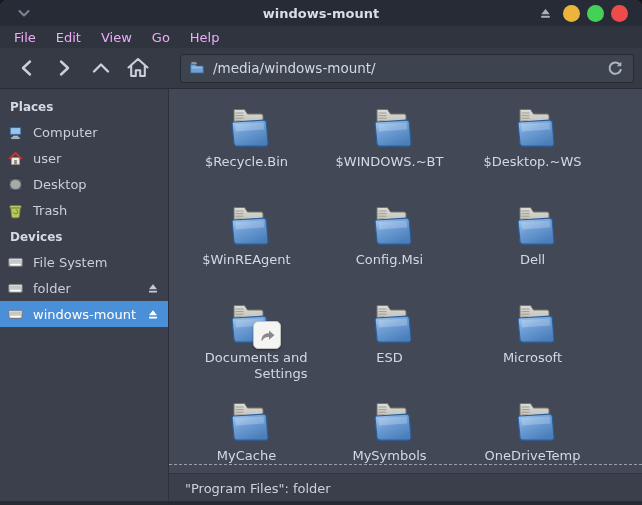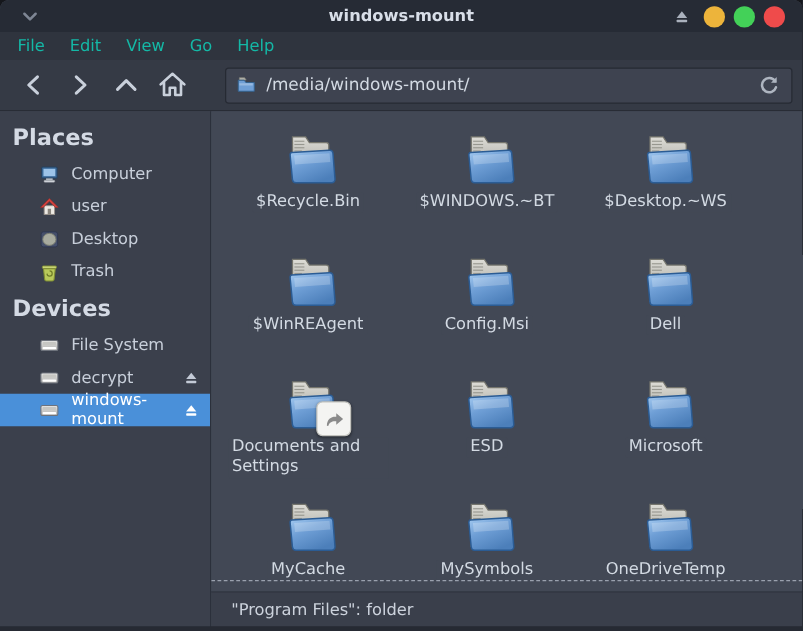--- a/index.html
+++ b/index.html
@@ -8,46 +8,46 @@
   
   .titlebar{height:26px;background:#262b35;display:flex;align-items:center;position:relative;}
   .tb-shade{margin-left:14px;color:#7e8694;display:flex;align-items:center;cursor:pointer;}
   .tb-title{position:absolute;left:0;right:0;text-align:center;font-weight:bold;font-size:13px;color:#d8dee8;pointer-events:none;}
   .tb-right{margin-left:auto;display:flex;align-items:center;gap:7px;padding-right:14px;z-index:2;}
   .tb-eject{color:#aab1bd;display:flex;align-items:center;margin-right:3px;}
   .win-btn{width:17px;height:17px;border-radius:50%;}
 
   
   .menubar{height:22px;background:#2f343e;display:flex;align-items:center;padding-left:4px;}
-  .menu-item{font-size:13px;color:#14b8a6;padding:2px 10px;cursor:default;}
+  .menu-item{font-size:13px;color:#f0abfc;padding:2px 10px;cursor:default;}
 
   
   .toolbar{height:40px;background:#353a45;border-bottom:1px solid #282c35;display:flex;align-items:center;padding:0 8px;}
   .nav-btn{width:37px;height:32px;display:flex;align-items:center;justify-content:center;color:#c9d0db;border-radius:3px;}
   .pathbar{flex:1;height:27px;margin-left:24px;background:#3e4350;border:1px solid #262a33;border-radius:3px;display:flex;align-items:center;padding:0 7px;}
   .path-text{font-size:13.5px;color:#d3dae3;margin-left:7px;flex:1;white-space:nowrap;overflow:hidden;}
   .refresh-btn{color:#aeb5c0;display:flex;align-items:center;padding:2px;}
 
   
   .main{display:flex;height:413px;}
   .sidebar{width:168px;background:#3b404c;border-right:1px solid #2b303b;padding-top:4px;flex-shrink:0;}
-  .side-header{font-size:18px;font-weight:bold;color:#d4dae4;padding:7px 10px 5px 10px;}
-  .side-item{height:26px;display:flex;align-items:center;padding-left:31px;font-size:13px;color:#c8cfda;cursor:pointer;}
+  .side-header{font-size:12px;font-weight:bold;color:#d4dae4;padding:7px 10px 5px 10px;}
+  .side-item{height:26px;display:flex;align-items:center;padding-left:7px;font-size:13px;color:#c8cfda;cursor:pointer;}
   .side-item .s-ico{width:17px;height:17px;margin-right:9px;flex-shrink:0;display:flex;}
   .side-item .s-eject{margin-left:auto;margin-right:8px;color:#c3cad6;display:flex;}
   .side-item.selected{background:#4a90d9;color:#ffffff;}
   .side-item.selected .s-eject{color:#ffffff;}
 
   .rightcol{flex:1;display:flex;flex-direction:column;min-width:0;}
   .content{position:relative;height:385px;background:#424855;overflow:hidden;}
   .dash-line{position:absolute;left:0;right:0;top:375px;border-top:1px dashed #9aa1ae;z-index:0;}
   .grid{position:relative;z-index:1;display:grid;grid-template-columns:repeat(3,143px);grid-auto-rows:98px;padding:14px 0 0 6px;}
   .ficon-wrap{position:relative;width:48px;height:48px;}
   .file-item{display:flex;flex-direction:column;align-items:center;cursor:pointer;}
-  .file-label{margin-top:3px;font-size:13px;line-height:1.25;color:#d3dae3;text-align:left;max-width:122px;background:#424855;padding:0 3px;border-radius:2px;}
+  .file-label{margin-top:3px;font-size:13px;line-height:1.25;color:#d3dae3;text-align:right;max-width:122px;background:#424855;padding:0 3px;border-radius:2px;}
   .emblem{position:absolute;left:30px;top:22px;width:26px;height:26px;background:#f4f4f2;border:1px solid #c2c2bd;border-radius:5px;display:flex;align-items:center;justify-content:center;box-shadow:0 1px 2px rgba(0,0,0,.35);}
 
   .statusbar{height:28px;background:#3a3f4b;border-top:1px solid #2e333e;display:flex;align-items:center;padding-left:16px;font-size:13px;color:#ccd2dc;}
   .bottom-edge{position:absolute;left:0;right:0;bottom:0;height:4px;background:#262a33;}
 </style>
 </head>
 <body>
 
 <svg width="0" height="0" style="position:absolute" aria-hidden="true">
   <defs>
@@ -253,21 +253,21 @@
             </svg>
           </span>
         <span>File System</span>
       </div>
       <div class="side-item">
         <span class="s-ico">
             <svg width="17" height="17">
               <use href="#sym-drive"></use>
             </svg>
           </span>
-        <span>decrypt</span>
+        <span>folder</span>
         <span class="s-eject">
             <svg width="14" height="13">
               <use href="#sym-eject"></use>
             </svg>
           </span>
       </div>
       <div class="side-item selected">
         <span class="s-ico">
             <svg width="17" height="17">
               <use href="#sym-drive"></use>

